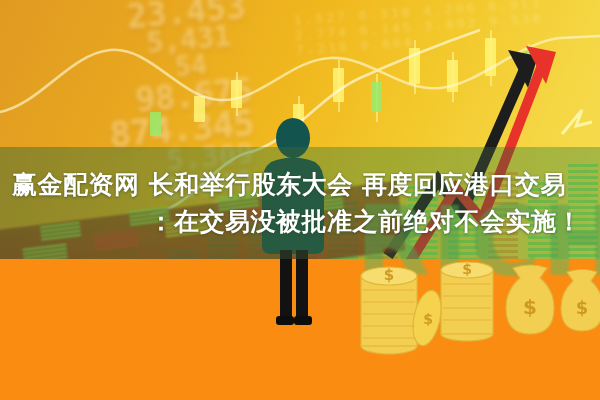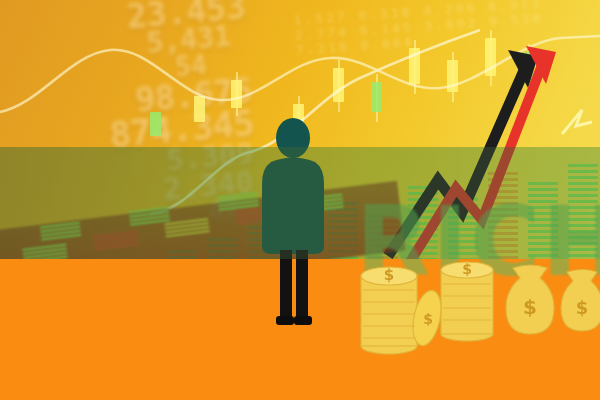--- a/index.html
+++ b/index.html
@@ -243,15 +243,17 @@
       <rect x="38" y="132" width="12" height="74" fill="#121212"></rect>
       <rect x="18" y="198" width="18" height="9" rx="3" fill="#0d0d0d"></rect>
       <rect x="36" y="198" width="18" height="9" rx="3" fill="#0d0d0d"></rect>
     </g>
   </svg>
 
   <div class="greenband"></div>
   <div class="greenband2"></div>
 
   <div class="headline">
+    <div class="hl-line hl-1">赢金配资网 长和举行股东大会 再度回应港口交易</div>
+    <div class="hl-line hl-2">：在交易没被批准之前绝对不会实施！</div>
   </div>
 
 </div>
 
 </body></html>

